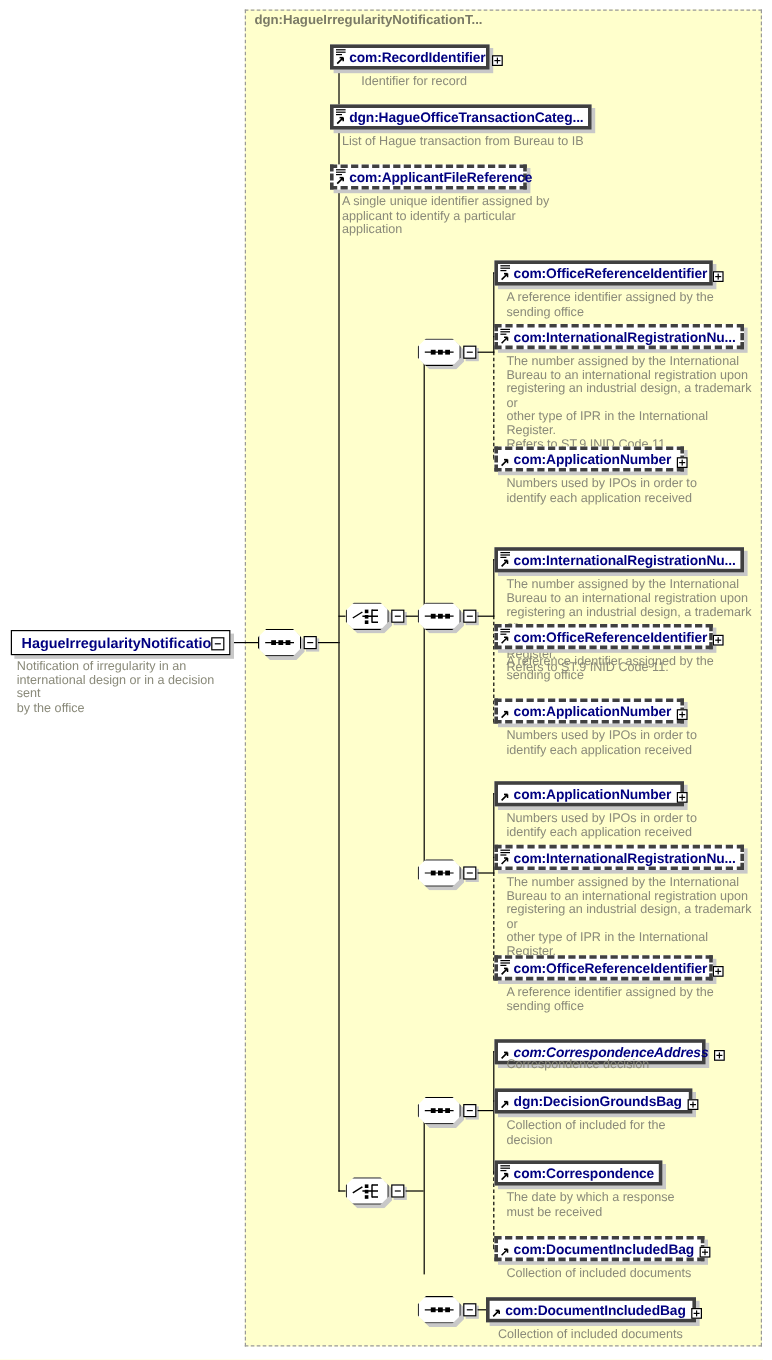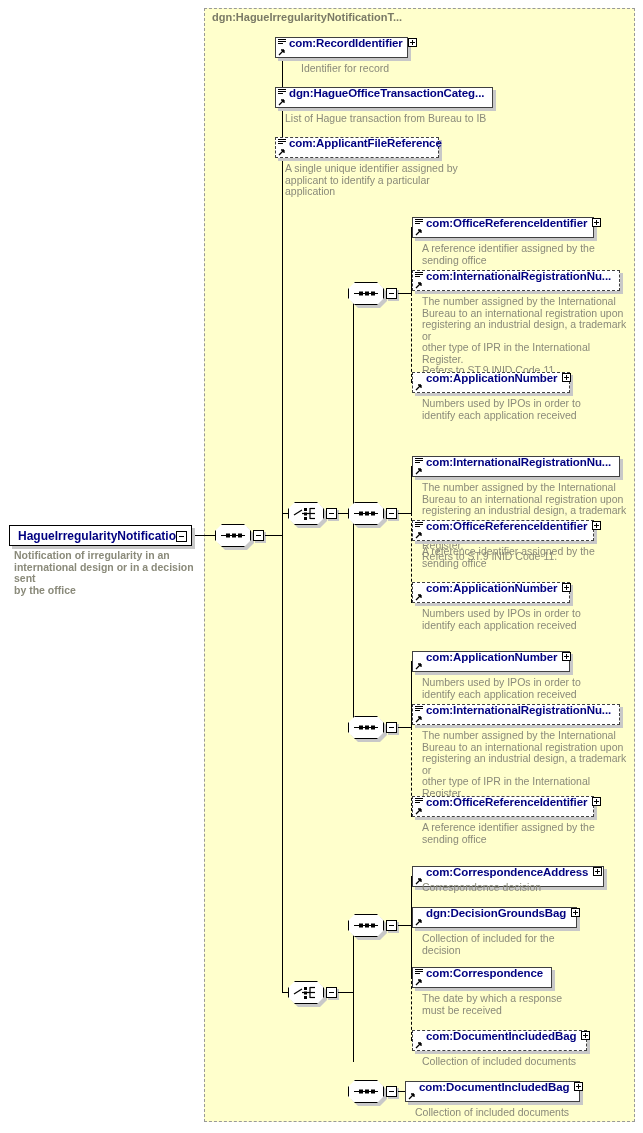--- a/index.html
+++ b/index.html
@@ -27,24 +27,24 @@
     font-weight: bold;
     color: #7a7a66;
     white-space: nowrap;
   }
 
   
   .node {
     position: absolute;
     height: 21px;
     background: #ffffff;
-    border: 1px solid #404040;
+    border: 3px solid #404040;
     box-shadow: 3px 3px 0 0 #c8c8c8;
     display: flex;
-    align-items: flex-start;
+    align-items: flex-end;
     padding-left: 13px;
     padding-right: 4px;
     white-space: nowrap;
   }
   .node.optional { border-style: dashed; }
   .node .label {
     font-size: 11.5px;
     font-weight: bold;
     color: #000080;
     letter-spacing: -0.1px;
@@ -166,21 +166,21 @@
 </head>
 <body>
 
 <div id="type-container"></div>
 <div id="type-title">dgn:HagueIrregularityNotificationT...</div>
 
 <div id="root-node">
   <span class="label">HagueIrregularityNotification</span>
   <span class="minus"></span>
 </div>
-<div class="desc" style="left:14px; top:550px; width:180px;font-weight:bold;">Notification of irregularity in an
+<div class="desc" style="left:14px; top:550px; width:180px;">Notification of irregularity in an
 international design or in a decision sent
 by the office</div>
 
 <div class="ln h" style="left:195px; top:535px; width:20px;"></div>
 
 <div class="comp" style="left:215px; top:524px;">
   <div class="octshadow"></div>
   <div class="oct"></div>
   <svg class="glyph" width="36" height="23">
     <line x1="6" y1="11.5" x2="30" y2="11.5" stroke="#000" stroke-width="1"></line>
@@ -499,21 +499,21 @@
     <rect x="17" y="9.5" width="4" height="4" fill="#000"></rect>
     <rect x="23" y="9.5" width="4" height="4" fill="#000"></rect>
   </svg>
   <div class="minus"></div>
 </div>
 <div class="ln h" style="left:398px; top:925px; width:13px;"></div>
 <div class="ln v" style="left:411px; top:876px; height:101px;"></div>
 <div class="dl v" style="left:411px; top:976px; height:64px;"></div>
 
 <div class="ln h" style="left:411px; top:876px; width:11px;"></div>
-<div class="node" style="left:412px; top:866px; width:192px;">
+<div class="node" style="left:412px; top:866px; width:176px;font-style:italic;">
   <span class="refarrow">
     <svg width="7" height="7">
         <path d="M1 6 L6 1 M6 1 L3 1 M6 1 L6 4" stroke="#000" stroke-width="1.3" fill="none"></path>
       </svg>
   </span>
   <span class="label">com:CorrespondenceAddress</span>
   <span class="plus"></span>
 </div>
 <div class="desc" style="left:422px; top:882px; width:190px;">Correspondence decision</div>
 

